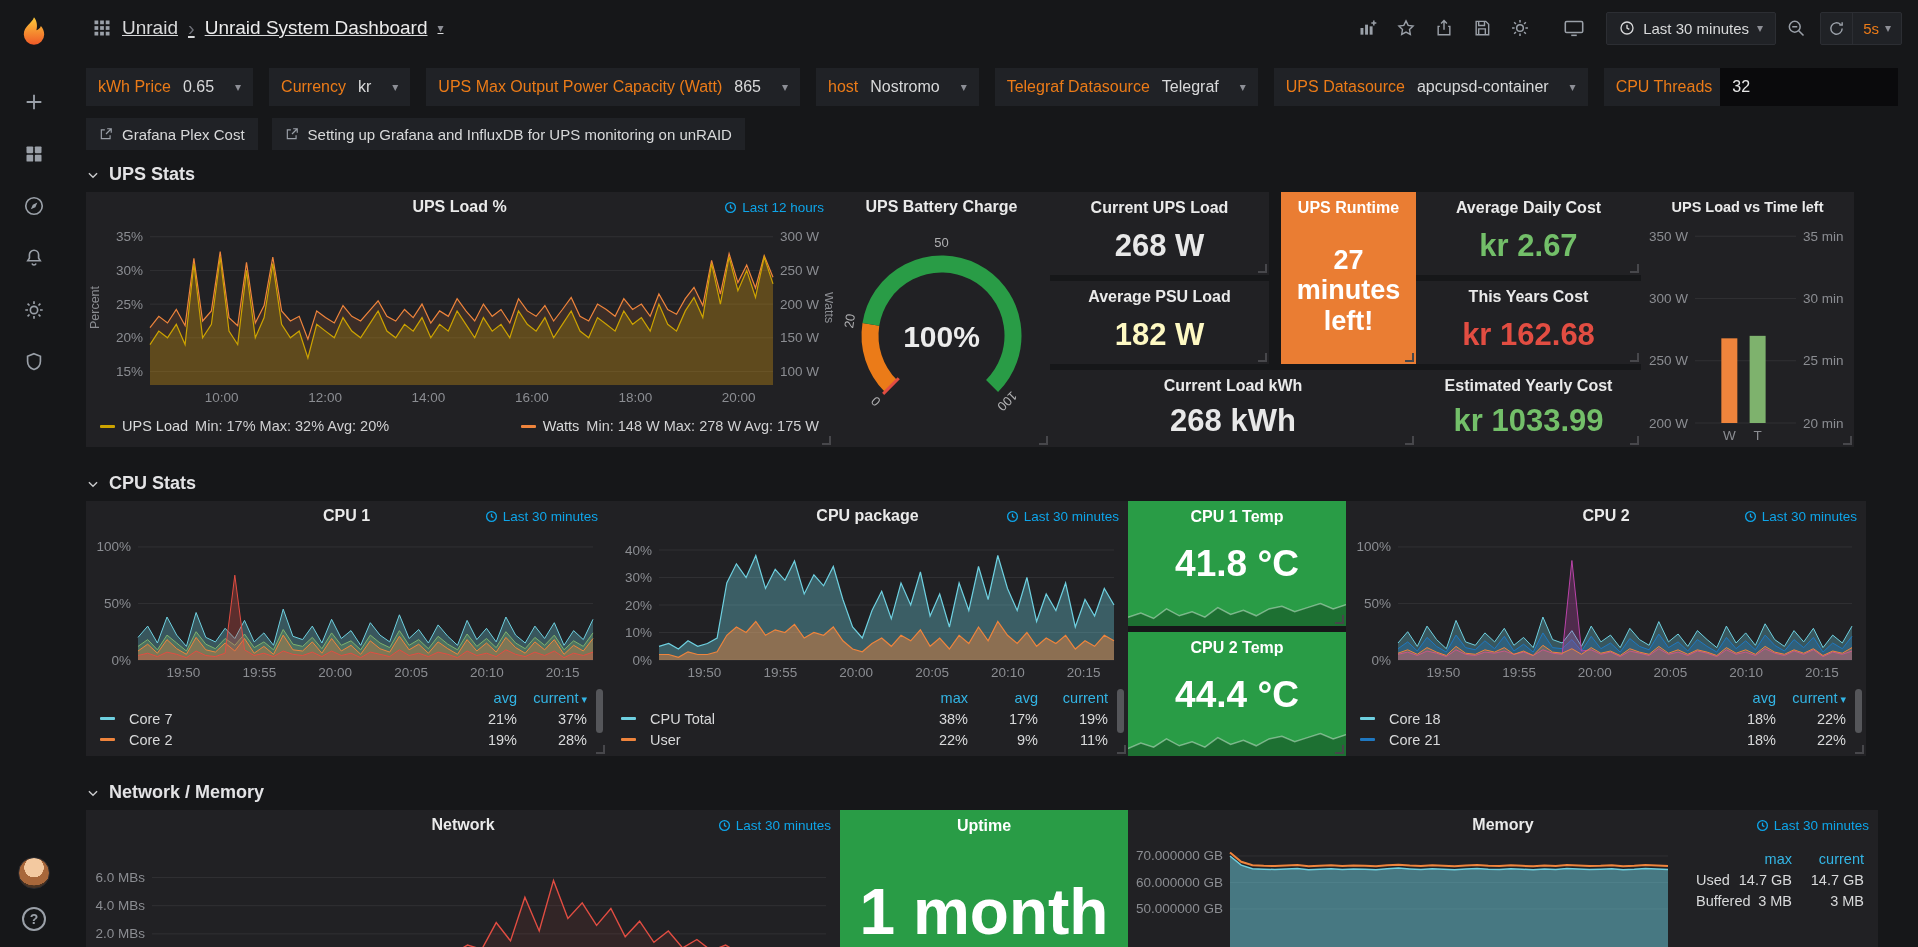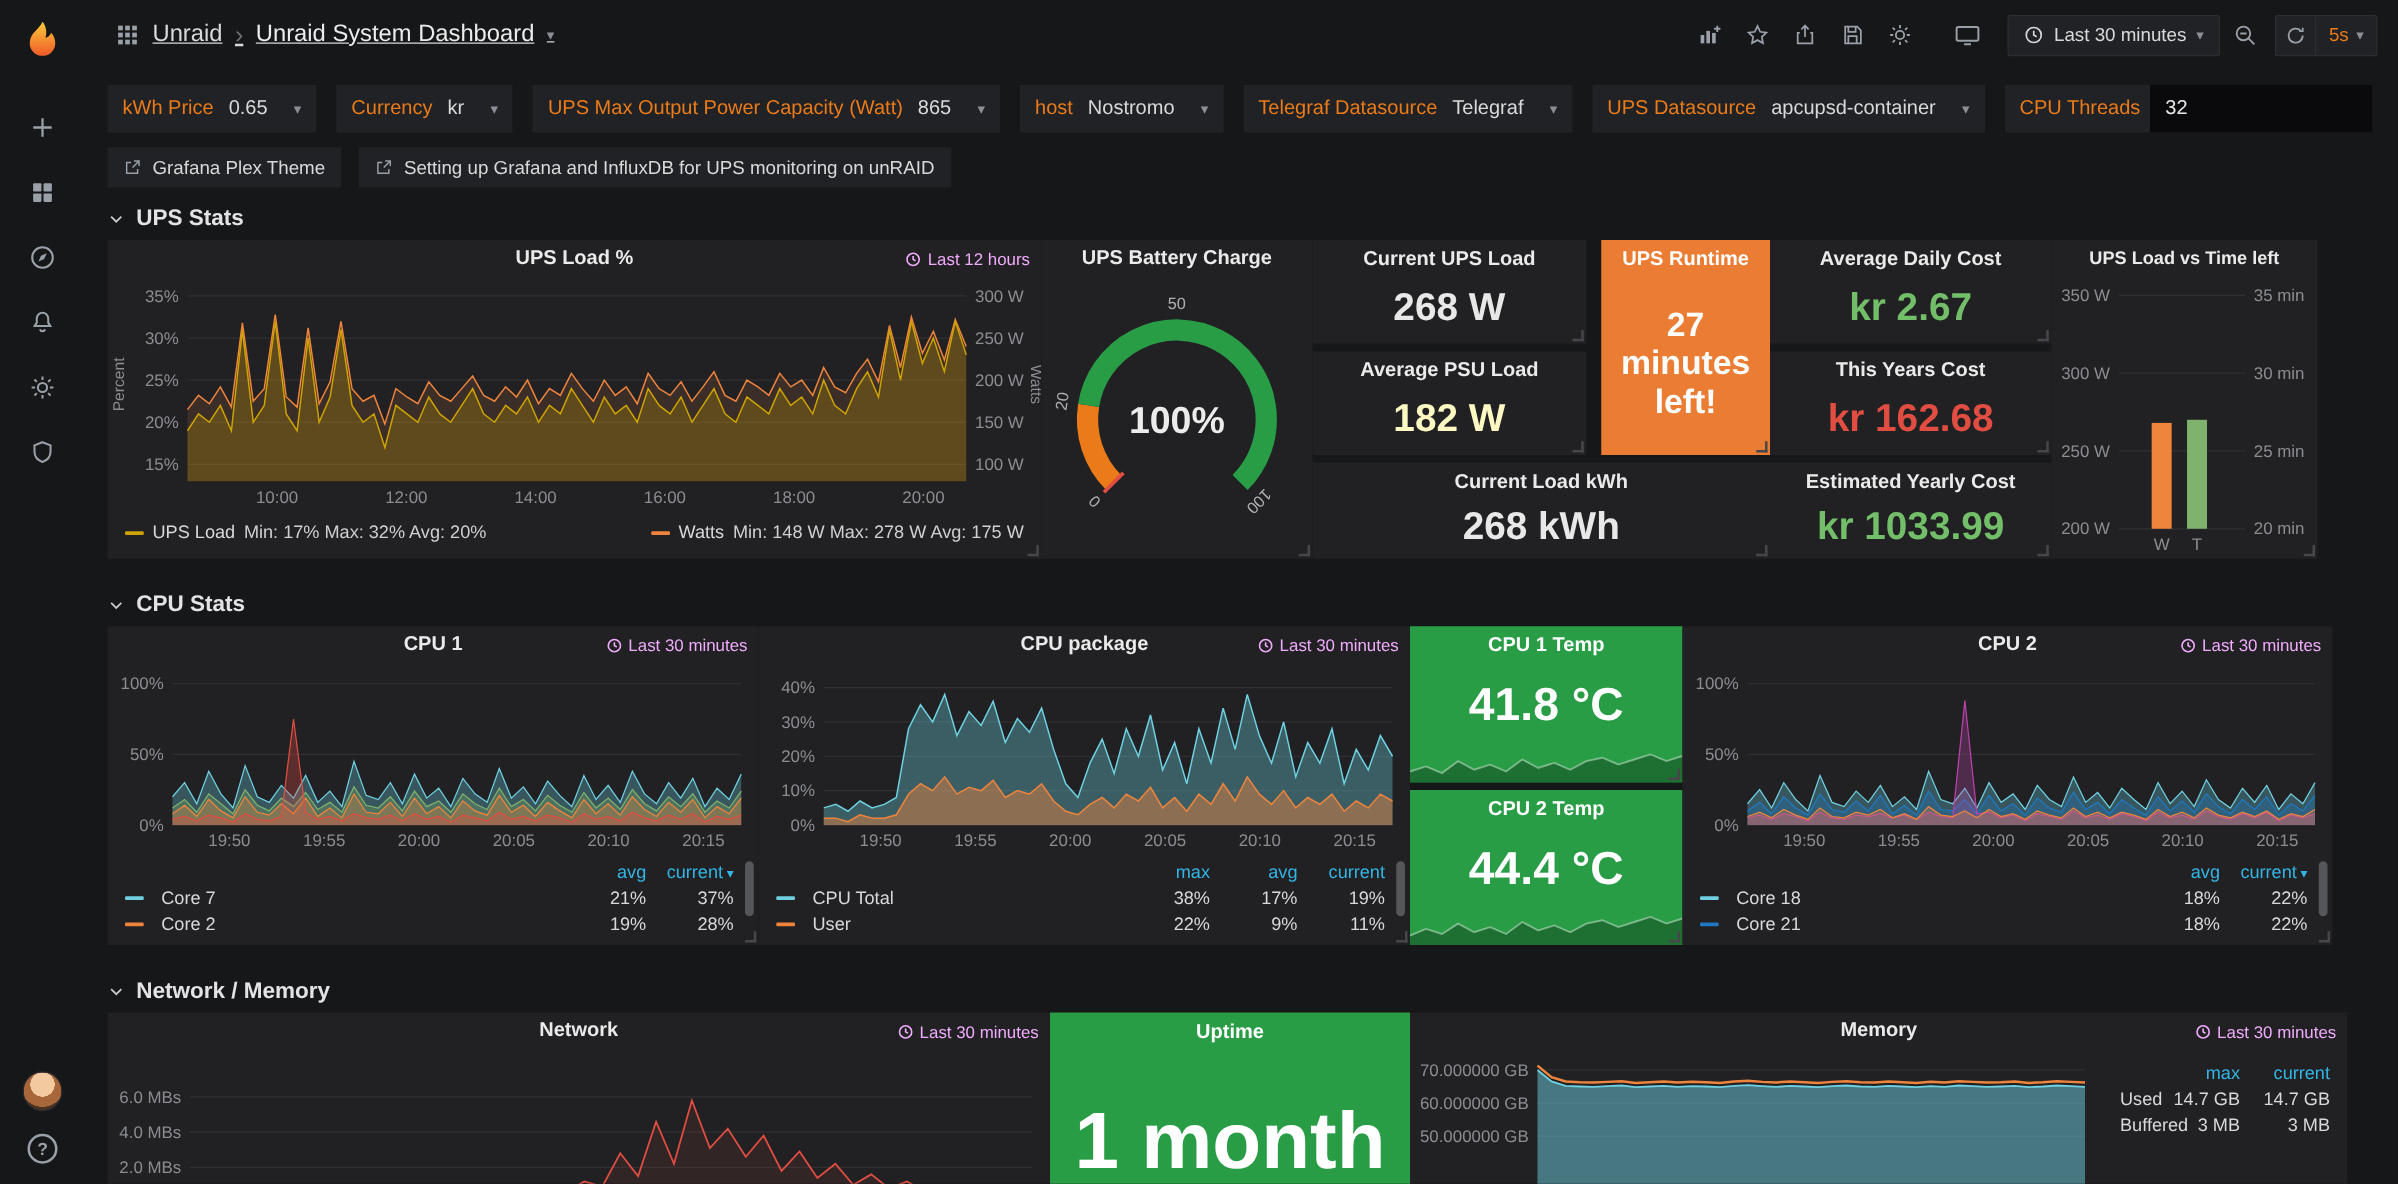--- a/index.html
+++ b/index.html
@@ -62,21 +62,21 @@
   .prow { display:flex; margin:0 0 12px 0; align-items:flex-start; }
   .vgroup { display:flex; flex-direction:column; gap:6px; flex:none; }
   .hgroup { display:flex; gap:12px; }
 
   .panel { position:relative; background:#212124; flex:none; }
   .panel::after { content:""; position:absolute; right:2px; bottom:2px; width:7px; height:7px;
     border-right:2px solid #47474b; border-bottom:2px solid #47474b; }
   .panel-h { height:30px; display:flex; align-items:center; justify-content:center; position:relative; }
   .ptitle { font-size:16px; font-weight:700; color:#eaeaea; cursor:pointer; white-space:nowrap; }
   .tr-link { position:absolute; right:9px; top:0; height:30px; display:flex; align-items:center; gap:5px;
-    color:#f0abfc; font-size:13.5px; cursor:pointer; }
+    color:#0ea5e9; font-size:13.5px; cursor:pointer; }
   .chart { position:relative; width:100%; cursor:crosshair; }
 
   
   .stat { display:flex; flex-direction:column; align-items:center; }
   .stat-t { margin-top:7px; font-size:16px; font-weight:700; color:#eaeaea; cursor:pointer; text-align:center; }
   .stat-v { flex:1; display:flex; align-items:center; justify-content:center; font-size:31px; font-weight:700;
     color:#e8e8e8; width:100%; text-align:center; }
   .colored { color:#fff !important; }
   .runtime-v { font-size:27px; line-height:1.12; padding:0 6px; }
   .temp-v { font-size:37px; padding-bottom:24px; }
@@ -297,21 +297,21 @@
       <input class="vinput" value="32" style="">
     </div>
   </div>
 
   <div class="linksrow">
     <div class="lchip">
       <svg width="14" height="14" viewBox="0 0 24 24" fill="none" stroke="currentColor" stroke-width="2">
           <path d="M10 5H4v15h15v-6"></path>
           <path d="M14 3h7v7M21 3l-9 9"></path>
         </svg>
-      <span>Grafana Plex Theme</span>
+      <span>Grafana Plex Cost</span>
     </div>
     <div class="lchip">
       <svg width="14" height="14" viewBox="0 0 24 24" fill="none" stroke="currentColor" stroke-width="2">
           <path d="M10 5H4v15h15v-6"></path>
           <path d="M14 3h7v7M21 3l-9 9"></path>
         </svg>
       <span>Setting up Grafana and InfluxDB for UPS monitoring on unRAID</span>
     </div>
   </div>
 

